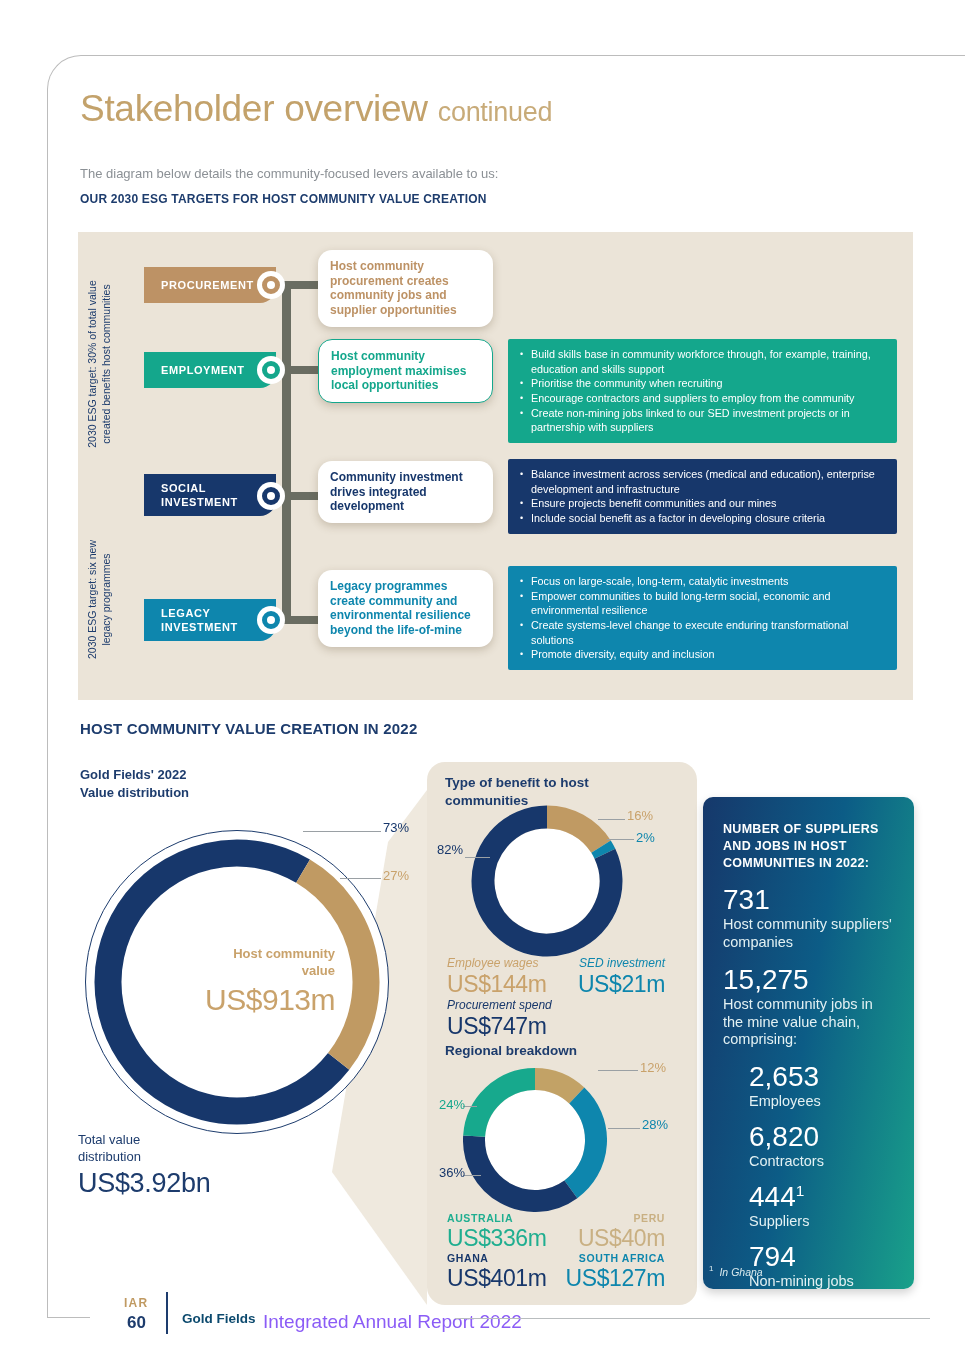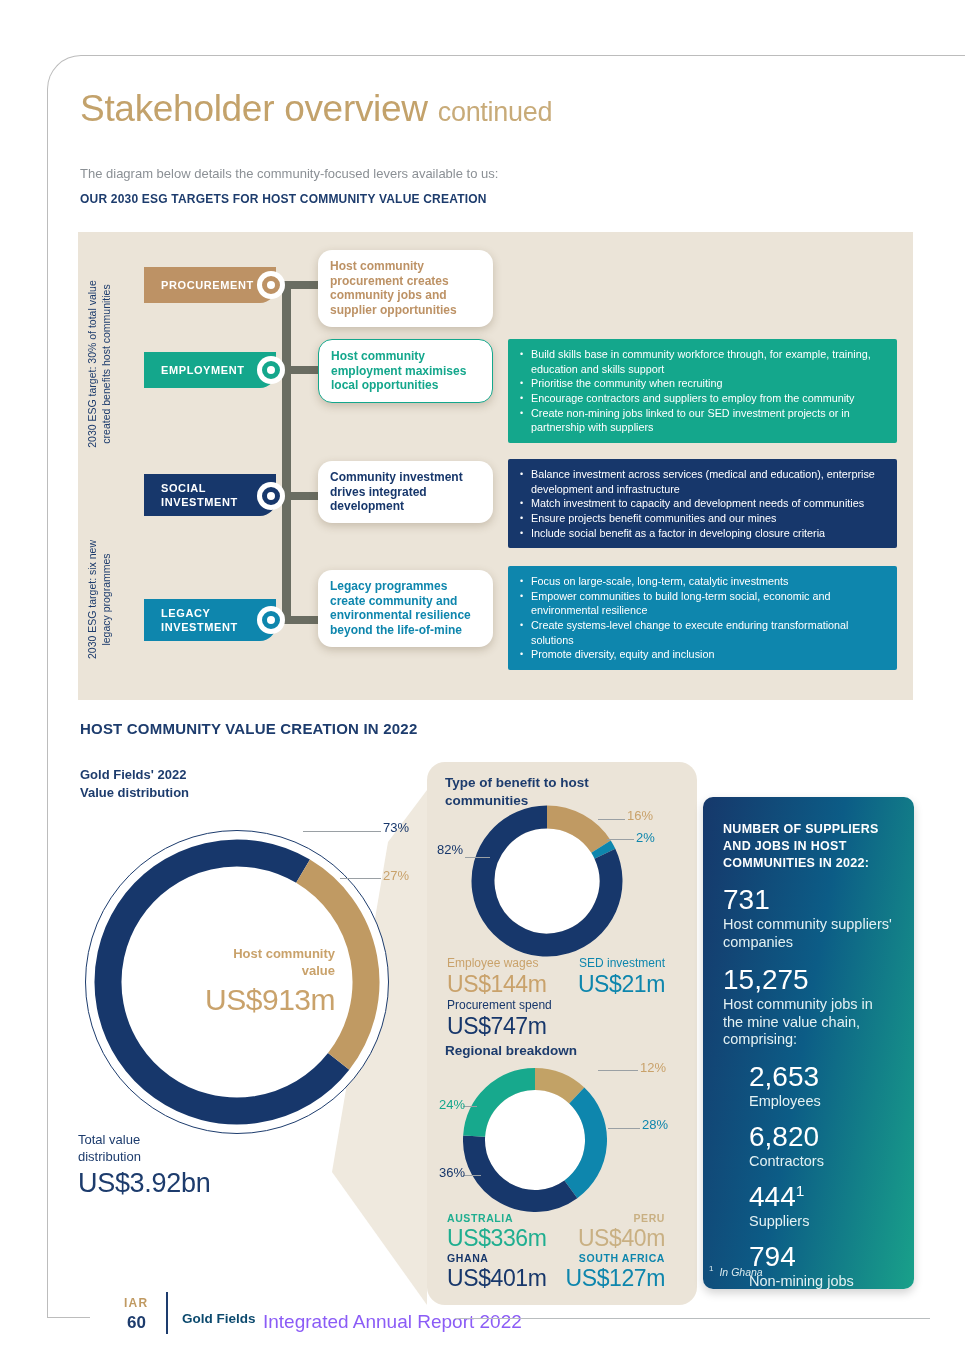--- a/index.html
+++ b/index.html
@@ -46,21 +46,21 @@
   .center-text .lbl{font-size:13px;line-height:1.3;white-space:pre-line;font-weight:bold;}
   .center-text .val{font-size:30px;margin-top:3px;letter-spacing:-0.5px;}
   .pct{font-size:13px;}
   .cline{background:#9aa0a4;height:1px;}
   .tv-label{left:78px;top:1132px;font-size:13px;color:#1d3c6d;line-height:1.3;white-space:pre-line;}
   .tv-value{left:78px;top:1168px;font-size:27px;color:#1d3c6d;letter-spacing:-0.3px;}
 
   
   .charts-panel{left:427px;top:762px;width:270px;height:543px;background:#ebe4d8;border-radius:18px;}
   .chart-title{position:absolute;font-size:13.5px;font-weight:bold;color:#1d3c6d;line-height:1.3;}
-  .mini-stat .k{font-size:12px;}
+  .mini-stat .k{font-size:12px;font-style:italic;}
   .mini-stat .v{font-size:23px;letter-spacing:-0.4px;margin-top:1px;}
   .geo-stat .k{font-size:10.5px;font-weight:bold;letter-spacing:0.6px;text-transform:uppercase;}
   .geo-stat .v{font-size:23px;letter-spacing:-0.4px;margin-top:1px;}
   .ta-r{text-align:right;}
   .tx-peru{color:#c9b083;}
   .tx-aus{color:#1fae90;}
 
   
   .sup-panel{left:703px;top:797px;width:211px;height:492px;border-radius:10px;background:linear-gradient(100deg,#16386b 0%,#0c5c86 48%,#19a18a 100%);box-shadow:0 4px 10px rgba(0,0,0,.18);color:#fff;padding:24px 18px 0 20px;box-sizing:border-box;}
   .sup-heading{font-size:12.5px;font-weight:bold;line-height:1.36;letter-spacing:0.3px;white-space:pre-line;margin-bottom:13px;}
@@ -128,21 +128,20 @@
       </div>
 
     <div class="row-label bg-navy" style="top:242px;height:42px;">SOCIAL INVESTMENT</div>
     <div class="node" style="left:179px;top:250px;">
         <div class="ring bd-navy"></div>
       </div>
     <div class="statement tx-navy" style="top:229px;">Community investment drives integrated development</div>
     <div class="bullets bg-navy" style="top:227px;">
         <ul>
           <li>Balance investment across services (medical and education), enterprise development and infrastructure</li>
-          <li>Match investment to capacity and development needs of communities</li>
           <li>Ensure projects benefit communities and our mines</li>
           <li>Include social benefit as a factor in developing closure criteria</li>
         </ul>
       </div>
 
     <div class="row-label bg-blue" style="top:367px;height:42px;">LEGACY INVESTMENT</div>
     <div class="node" style="left:179px;top:374px;">
         <div class="ring bd-blue"></div>
       </div>
     <div class="statement tx-blue" style="top:338px;">Legacy programmes create community and environmental resilience beyond the life-of-mine</div>

